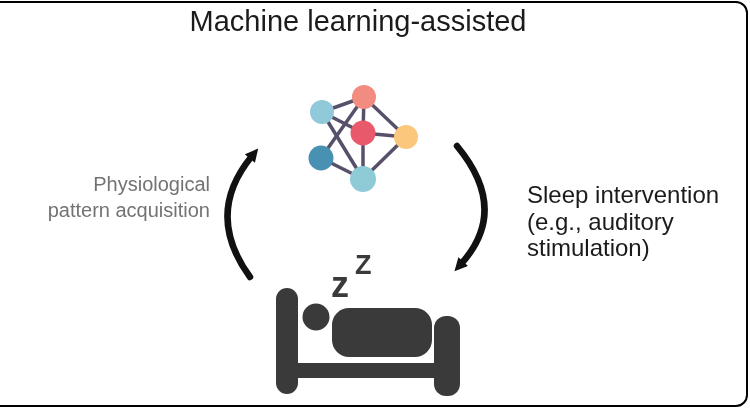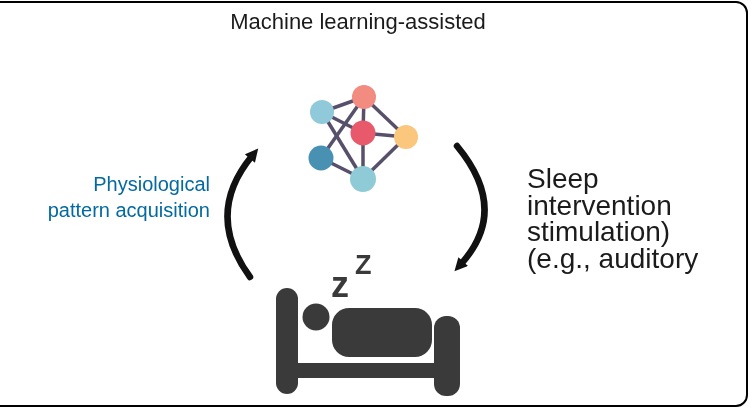--- a/index.html
+++ b/index.html
@@ -6,29 +6,29 @@
   .canvas{
     position:relative;width:750px;height:409px;background:#ffffff;
     overflow:hidden;font-family:"Liberation Sans",sans-serif;
   }
   .frame{
     position:absolute;top:1px;bottom:2px;right:2px;left:-16px;
     border:2.5px solid #000;border-radius:12px;pointer-events:none;
   }
   .title{
     position:absolute;left:108px;top:8px;width:500px;text-align:center;
-    font-size:22px;line-height:27.5px;color:#1b1b1b;
+    font-size:29px;line-height:27.5px;color:#1b1b1b;
   }
   .label-left{
     position:absolute;left:18px;top:171px;width:192px;text-align:right;
     font-size:20px;line-height:26px;
   }
   .label-right{
-    position:absolute;left:527px;top:166px;width:210px;text-align:left;
-    font-size:28px;line-height:26.5px;
+    position:absolute;left:527px;top:182px;width:210px;text-align:left;
+    font-size:24px;line-height:26.5px;
   }
   .net-svg{position:absolute;left:295px;top:80px;}
   .arrows-svg{position:absolute;left:0;top:0;}
   .bed-svg{position:absolute;left:270px;top:250px;}
   .zt{font-family:"Liberation Sans",sans-serif;font-weight:700;}
 </style>
 </head>
 <body>
 
 <div class="canvas">
@@ -51,29 +51,29 @@
       <line x1="111" y1="57" x2="68" y2="99" stroke="#57506A" stroke-width="3.5"></line>
       <line x1="26" y1="78" x2="68" y2="99" stroke="#57506A" stroke-width="3.5"></line>
       <circle cx="69" cy="17" r="12" fill="#F28B80"></circle>
       <circle cx="27" cy="32" r="12" fill="#8FC9DA"></circle>
       <circle cx="68" cy="53" r="12.5" fill="#E85A6B"></circle>
       <circle cx="111" cy="57" r="12" fill="#FAC77D"></circle>
       <circle cx="26" cy="78" r="12.5" fill="#4991B3"></circle>
       <circle cx="68" cy="99" r="13" fill="#8FCBD6"></circle>
     </svg>
 
-  <div class="label-left" style="color: #0369a1;">
+  <div class="label-left" style="color: #737373;">
     <div>Physiological</div>
     <div>pattern acquisition</div>
   </div>
 
   <div class="label-right" style="color: rgb(27, 27, 27);">
     <div>Sleep intervention</div>
+    <div>(e.g., auditory</div>
     <div>stimulation)</div>
-    <div>(e.g., auditory</div>
   </div>
 
   <svg class="arrows-svg" width="750" height="409" viewBox="0 0 750 409">
     <defs>
       <marker id="ah" viewBox="0 0 10 10" refX="2.5" refY="5" markerWidth="14" markerHeight="13" orient="auto" markerUnits="userSpaceOnUse">
         <path d="M0,0 L10,5 L0,10 z" fill="#111111"></path>
       </marker>
     </defs>
     <path d="M250,277 Q204,214 252,156" fill="none" stroke-width="6.5" stroke-linecap="round" marker-end="url(#ah)" stroke="#111111"></path>
     <path d="M457,146 Q510,210 461,264" fill="none" stroke-width="6.5" stroke-linecap="round" marker-end="url(#ah)" stroke="#111111"></path>

